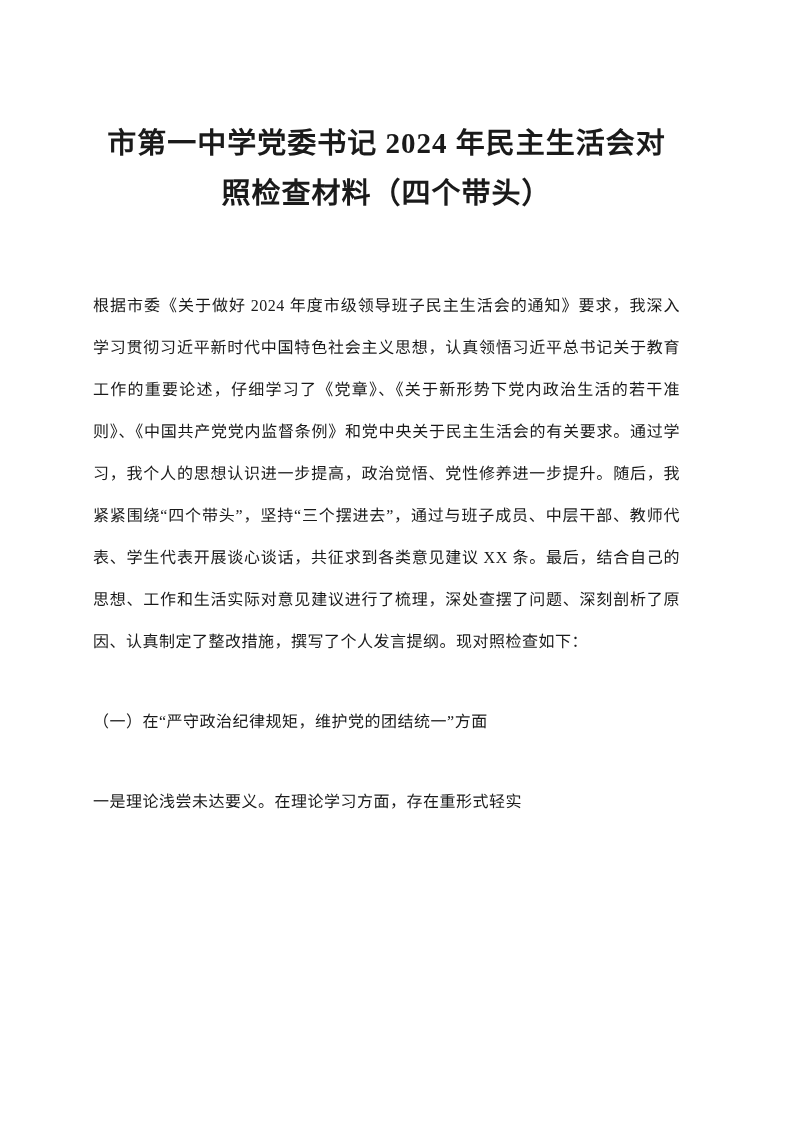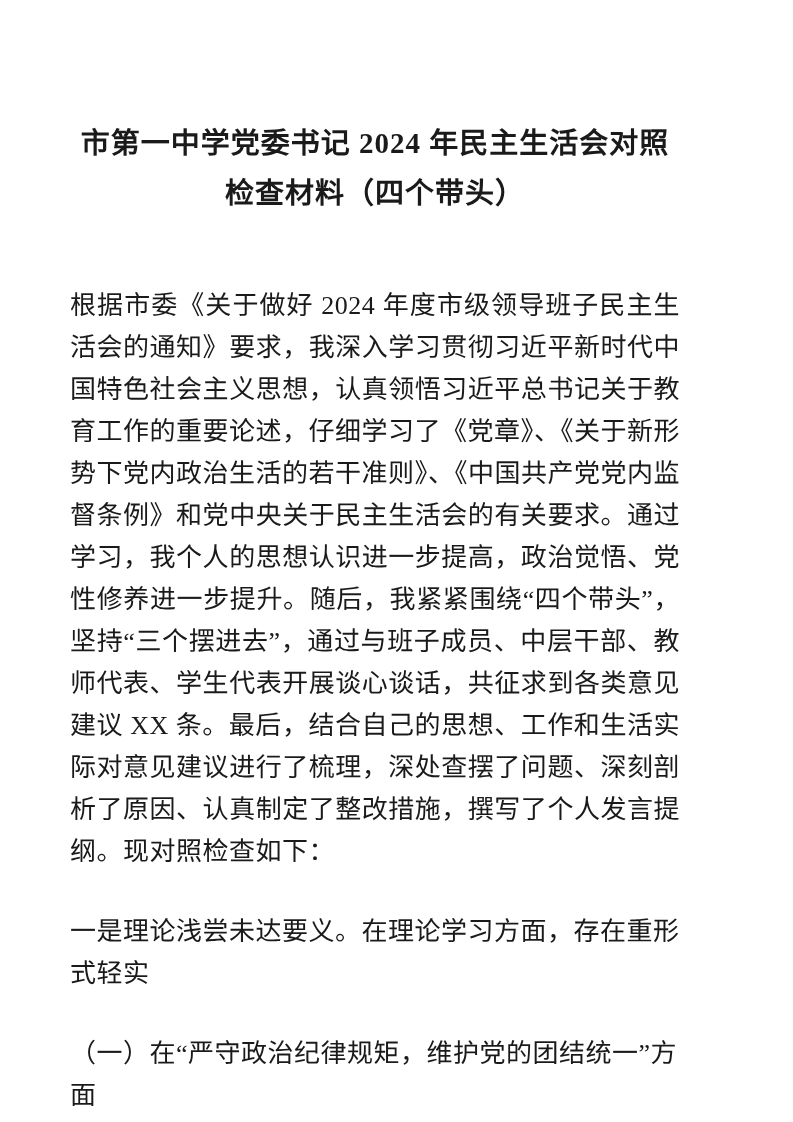--- a/index.html
+++ b/index.html
@@ -9,50 +9,50 @@
   }
   .doc-page {
     position: relative;
     box-sizing: border-box;
     width: 793px;
     height: 1122px;
     margin: 0;
     background: #ffffff;
     color: #1a1a1a;
     font-family: "Liberation Serif", "DejaVu Serif", serif;
-    padding: 118px 113px 0 70px;
+    padding: 118px 113px 0 93px;
     overflow: hidden;
   }
   .doc-title {
     margin: 0 0 67px 0;
     font-size: 29px;
     line-height: 50px;
     font-weight: bold;
     text-align: center;
     letter-spacing: 1px;
   }
   .doc-para {
     margin: 0;
-    font-size: 26px;
+    font-size: 16px;
     line-height: 42px;
     letter-spacing: 0.5px;
   }
   .doc-para.justified {
     text-align: justify;
     text-justify: inter-ideograph;
   }
   .doc-block {
     margin-top: 38px;
   }
 </style>
 </head>
 <body>
 
 <div class="doc-page">
   <h1 class="doc-title">市第一中学党委书记 2024 年民主生活会对照检查材料（四个带头）</h1>
 
   <p class="doc-para justified">根据市委《关于做好 2024 年度市级领导班子民主生活会的通知》要求，我深入学习贯彻习近平新时代中国特色社会主义思想，认真领悟习近平总书记关于教育工作的重要论述，仔细学习了《党章》、《关于新形势下党内政治生活的若干准则》、《中国共产党党内监督条例》和党中央关于民主生活会的有关要求。通过学习，我个人的思想认识进一步提高，政治觉悟、党性修养进一步提升。随后，我紧紧围绕“四个带头”，坚持“三个摆进去”，通过与班子成员、中层干部、教师代表、学生代表开展谈心谈话，共征求到各类意见建议 XX 条。最后，结合自己的思想、工作和生活实际对意见建议进行了梳理，深处查摆了问题、深刻剖析了原因、认真制定了整改措施，撰写了个人发言提纲。现对照检查如下：</p>
 
 
+  <p class="doc-para doc-block">（一）在“严守政治纪律规矩，维护党的团结统一”方面</p>
+
   <p class="doc-para doc-block">一是理论浅尝未达要义。在理论学习方面，存在重形式轻实</p>
-
-  <p class="doc-para doc-block">（一）在“严守政治纪律规矩，维护党的团结统一”方面</p>
 </div>
 
 </body></html>

